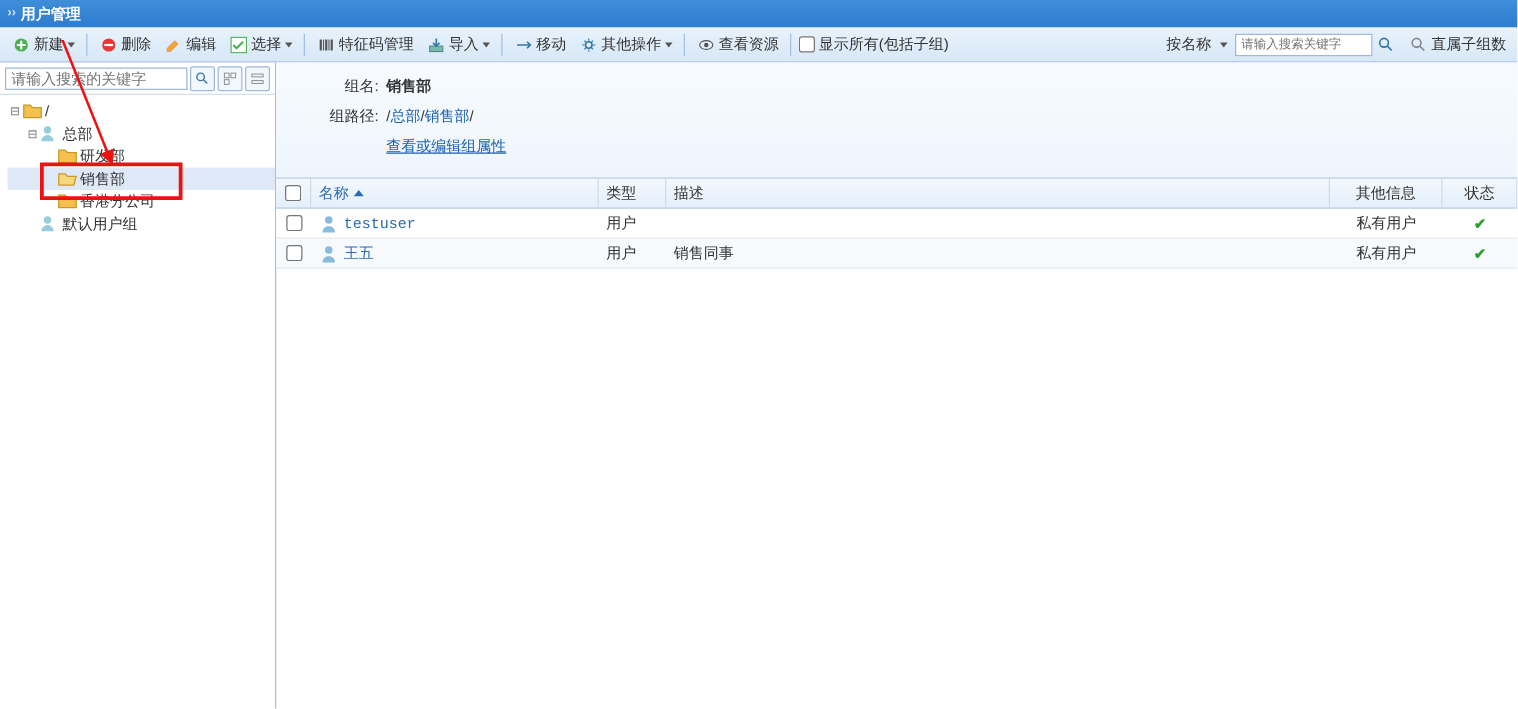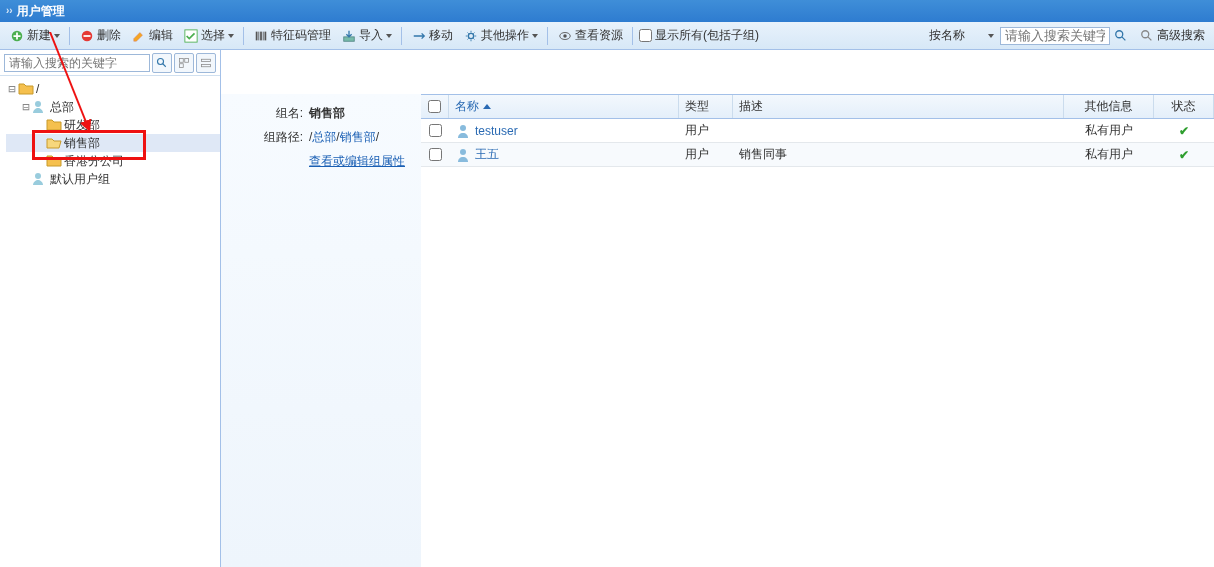--- a/index.html
+++ b/index.html
@@ -4,37 +4,37 @@
 <style>
 * { box-sizing: border-box; margin: 0; padding: 0; }
 body { font-family: Arial, "Microsoft YaHei", sans-serif; font-size: 12px; color: #333; background: #fff; width: 1214px; height: 567px; overflow: hidden; }
 .titlebar { background: linear-gradient(#3f8ed8, #2e7cd0); color: #fff; font-weight: bold; height: 22px; line-height: 22px; padding-left: 6px; display: flex; align-items: center; }
 .titlebar .chev { font-size: 10px; margin-right: 4px; opacity: .8; }
 .toolbar { background: linear-gradient(#e8f2fb, #d7e8f7); border-bottom: 1px solid #a3c0e8; height: 28px; display: flex; align-items: center; padding: 0 4px; }
 .toolbar .btn { display: inline-flex; align-items: center; padding: 2px 5px; cursor: pointer; white-space: nowrap; }
 .toolbar .sep { width: 1px; height: 18px; background: #a3c0e8; margin: 0 4px; }
 .toolbar .caret { width: 0; height: 0; border-left: 3px solid transparent; border-right: 3px solid transparent; border-top: 4px solid #555; margin-left: 3px; }
 .toolbar .sp { flex: 1; }
-.toolbar input[type=text] { border: 1px solid #9db8d9; height: 18px; padding: 0 4px; font-size: 13px; }
+.toolbar input[type=text] { border: 1px solid #9db8d9; height: 18px; padding: 0 4px; font-size: 10px; }
 .toolbar .chk { margin: 0 3px 0 2px; }
 .ico { display: inline-flex; width: 16px; height: 16px; align-items: center; justify-content: center; margin-right: 2px; }
 .ico svg { width: 14px; height: 14px; }
 .main { display: flex; height: calc(567px - 22px - 28px); }
 .sidebar { width: 221px; border-right: 1px solid #a3c0e8; display: flex; flex-direction: column; }
 .side-search { height: 26px; display: flex; align-items: center; padding: 2px 4px; border-bottom: 1px solid #d0e0f0; gap: 2px; }
 .side-search input { flex: 1; border: 1px solid #9db8d9; height: 18px; padding: 0 4px; font-size: 12px; color: #888; width: 110px; }
 .side-search .sb { width: 20px; height: 20px; border: 1px solid #9db8d9; background: #f2f7fc; display: inline-flex; align-items: center; justify-content: center; cursor: pointer; border-radius: 2px; }
 .tree { padding: 4px 0 4px 6px; position: relative; }
 .tnode { display: flex; align-items: center; height: 18px; line-height: 18px; cursor: pointer; white-space: nowrap; }
 .elbow { width: 12px; text-align: center; color: #888; font-family: monospace; }
 .tico { width: 16px; height: 16px; margin-right: 2px; display: inline-flex; align-items: center; justify-content: center; }
 .tnode.sel { background: #dfe8f6; }
 .redbox { position: absolute; border: 3px solid #e11; left: 32px; top: 54px; width: 114px; height: 30px; pointer-events: none; }
 .arrow-ann { position: absolute; pointer-events: none; }
-.content { flex: 1; display: flex; flex-direction: row; min-width: 0; margin-top: 44px; }
+.content { flex: 1; display: flex; flex-direction: column; min-width: 0; }
 .info-panel { padding: 10px 16px 10px 28px; background: linear-gradient(#f7fbff, #eef5fc); }
 .info-row { display: flex; margin-bottom: 6px; line-height: 18px; }
 .info-label { width: 54px; text-align: right; margin-right: 6px; color: #333; }
 .info-val { color: #333; }
 .info-val b { font-weight: bold; }
 .info-val a { color: #1a5fb4; text-decoration: none; }
 .link { color: #1a5fb4; text-decoration: underline; cursor: pointer; text-align: right; }
 .grid { flex: 1; border-top: 1px solid #a3c0e8; }
 .grid-head { display: flex; background: linear-gradient(#f3f8fd, #e4effa); border-bottom: 1px solid #a3c0e8; height: 24px; }
 .gh { border-right: 1px solid #cbdced; display: flex; align-items: center; padding: 0 6px; color: #333; font-weight: normal; }
@@ -43,21 +43,21 @@
 .gc-chk { width: 28px; justify-content: center; }
 .gc-name { width: 230px; }
 .gc-type { width: 54px; }
 .gc-desc { flex: 1; }
 .gc-other { width: 90px; justify-content: center; }
 .gc-state { width: 60px; justify-content: center; }
 .grid-body .row { display: flex; height: 24px; border-bottom: 1px solid #e4e8ec; align-items: center; }
 .grid-body .row:nth-child(odd) { background: #fff; }
 .grid-body .row:nth-child(even) { background: #f7fafd; }
 .cell { padding: 0 6px; display: flex; align-items: center; }
-.cell.gc-name a { color: #2a6ab3; text-decoration: none; font-family: Liberation Sans, sans-serif; }
+.cell.gc-name a { color: #2a6ab3; text-decoration: none; font-family: Liberation Mono, monospace; }
 .cell.gc-name .uico { width: 16px; height: 16px; margin-right: 4px; }
 .check-ok { color: #2e9e2e; font-weight: bold; }
 input[type=checkbox] { width: 13px; height: 13px; }
 </style>
 </head>
 <body>
 
 <div class="titlebar">
   <span class="chev">››</span>
   <span>用户管理</span>
@@ -153,39 +153,39 @@
         </svg>
       </span>
     <span>查看资源</span>
   </div>
   <div class="sep"></div>
   <input type="checkbox" class="chk" style="">
   <span>显示所有(包括子组)</span>
 
   <div class="sp"></div>
 
-  <span style="margin-right:20px">按名称</span>
+  <span style="margin-right:4px">按名称</span>
   <span class="caret" style="margin-right:6px"></span>
   <input type="text" style="width: 110px;" placeholder="请输入搜索关键字">
   <div class="btn" style="padding:2px 3px">
     <span class="ico">
         <svg viewBox="0 0 16 16">
           <circle cx="6" cy="6" r="4" fill="none" stroke="#37a" stroke-width="1.5"></circle>
           <path d="M9 9l4 4" stroke="#37a" stroke-width="1.5"></path>
         </svg>
       </span>
   </div>
   <div class="btn">
     <span class="ico">
         <svg viewBox="0 0 16 16">
           <circle cx="6" cy="6" r="4" fill="none" stroke="#888" stroke-width="1.5"></circle>
           <path d="M9 9l4 4" stroke="#888" stroke-width="1.5"></path>
         </svg>
       </span>
-    <span>高级搜索</span>
+    <span>直属子组数</span>
   </div>
 </div>
 
 <div class="main">
   <div class="sidebar">
     <div class="side-search">
       <input type="text" placeholder="请输入搜索的关键字" style="">
       <span class="sb">
           <svg width="12" height="12" viewBox="0 0 16 16">
             <circle cx="6" cy="6" r="4" fill="none" stroke="#37a" stroke-width="1.5"></circle>

